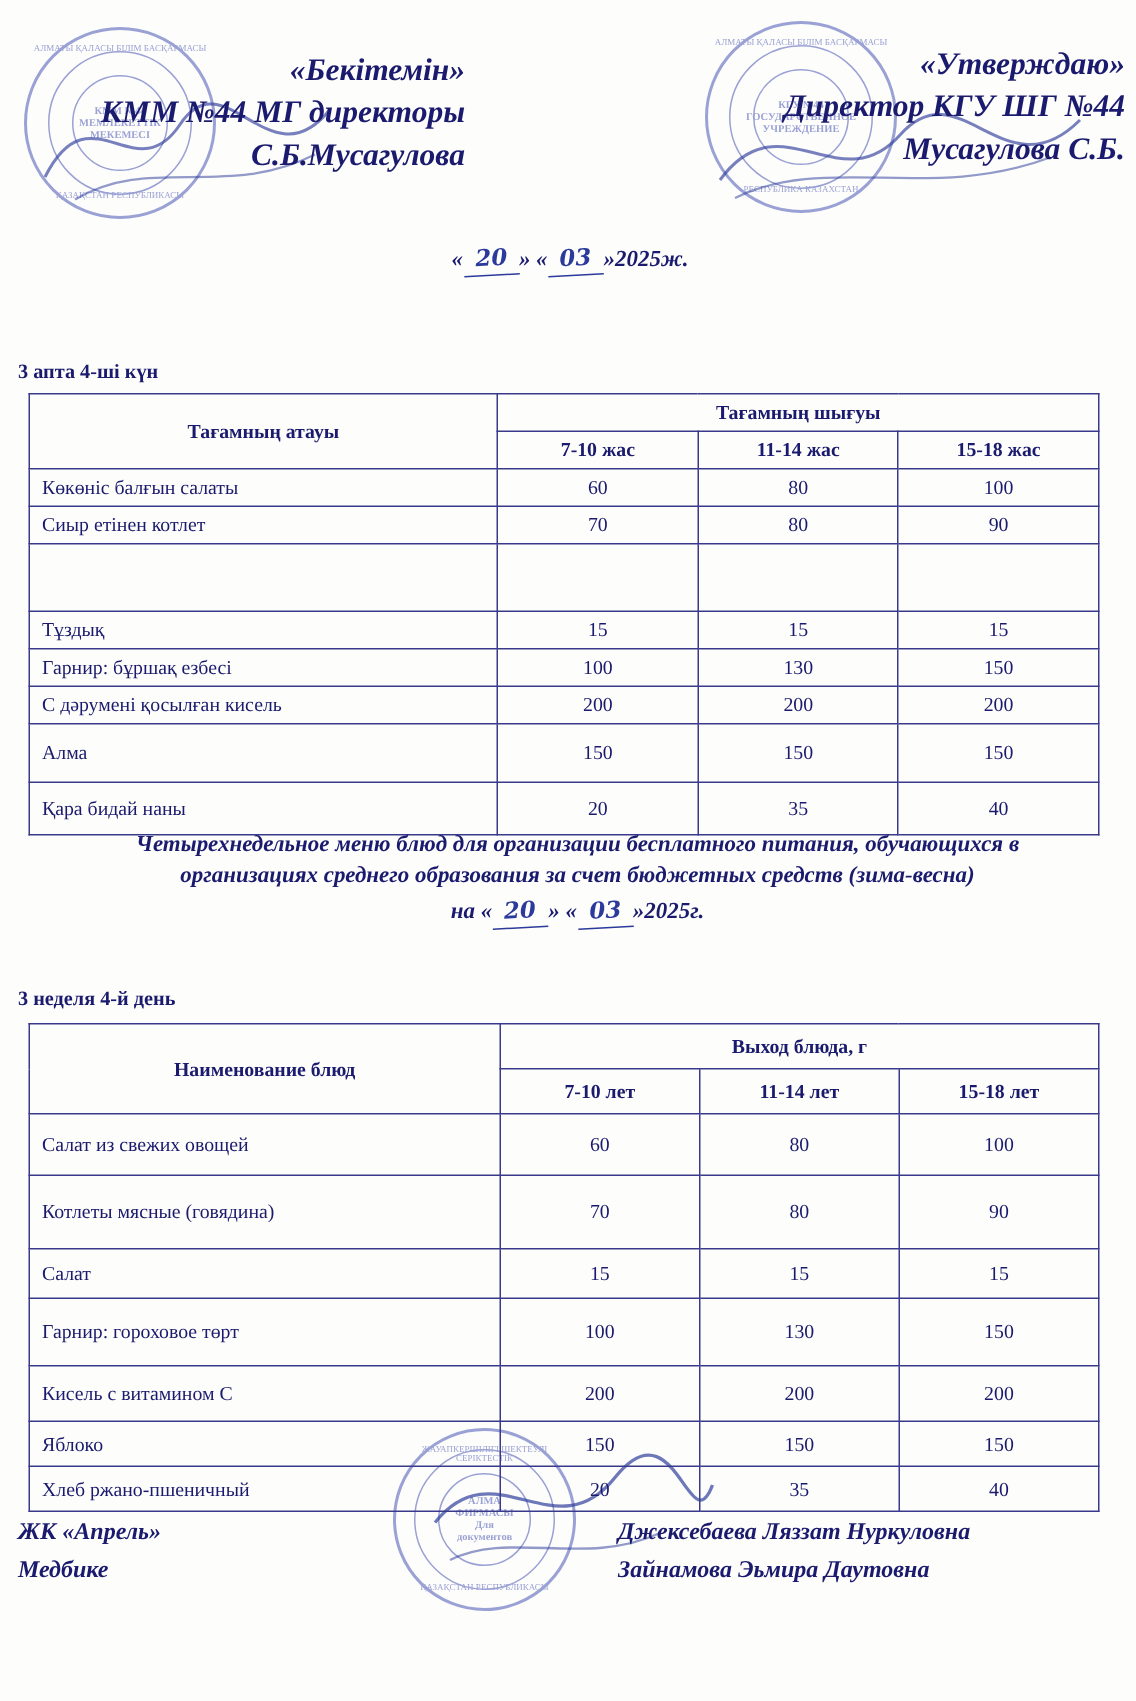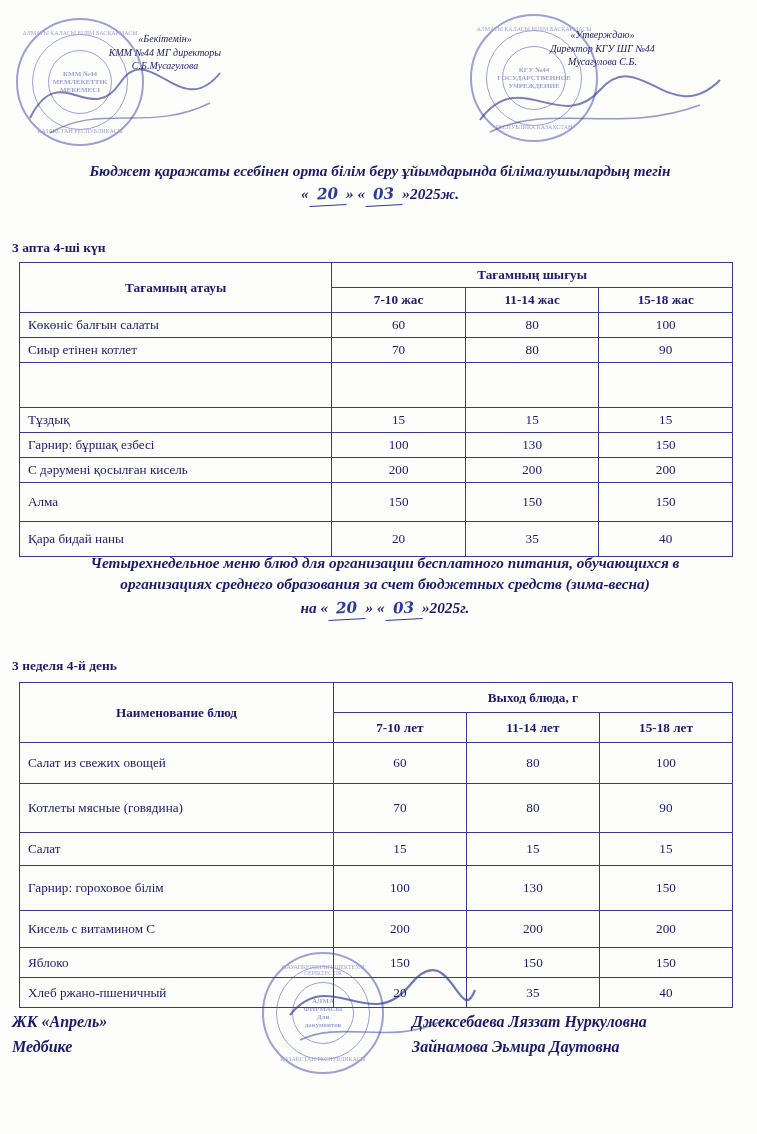--- a/index.html
+++ b/index.html
@@ -71,25 +71,25 @@
   .sig {
     position: absolute;
     pointer-events: none;
     color: #2b3a9b;
     opacity: .85;
   }
 
   
   .approve-block {
     position: absolute;
-    font-weight: normal;
-    font-style: italic;
-    font-size: 10px;
+    font-weight: bold;
+    font-style: italic;
+    font-size: 21px;
     line-height: 1.35;
-    text-align: center;
+    text-align: right;
   }
   #approve-left { left: 20px; top: 32px; width: 290px; }
   #approve-right { left: 455px; top: 28px; width: 295px; }
 
   .doc-title {
     font-weight: bold;
     font-style: italic;
     font-size: 15.3px;
     line-height: 1.4;
     text-align: center;
@@ -223,21 +223,20 @@
     <div>С.Б.Мусагулова</div>
   </div>
 
   <div class="approve-block" id="approve-right">
     <div>«Утверждаю»</div>
     <div>Директор КГУ ШГ №44</div>
     <div>Мусагулова С.Б.</div>
   </div>
 
   <div class="doc-title" id="title-kz">
-    <div>Бюджет қаражаты есебінен орта білім беру ұйымдарында білімалушылардың тегін</div>
     <div class="date-line">
       <span>«</span><span class="hand">20</span><span>» «</span><span class="hand">03</span><span>»2025ж.</span>
     </div>
   </div>
 
   <div class="day-label" id="day-kz">3 апта  4-ші күн</div>
 
   <div id="table-kz-wrap">
     <table id="table-kz">
       <thead>
@@ -340,21 +339,21 @@
           <td class="num">80</td>
           <td class="num">90</td>
         </tr>
         <tr style="height:28px;">
           <td class="name" style="height:28px;">Салат</td>
           <td class="num">15</td>
           <td class="num">15</td>
           <td class="num">15</td>
         </tr>
         <tr style="height:40px;">
-          <td class="name" style="height:40px;">Гарнир: гороховое білім</td>
+          <td class="name" style="height:40px;">Гарнир: гороховое төрт</td>
           <td class="num">100</td>
           <td class="num">130</td>
           <td class="num">150</td>
         </tr>
         <tr style="height:32px;">
           <td class="name" style="height:32px;margin-top:28px;">Кисель с витамином С</td>
           <td class="num">200</td>
           <td class="num">200</td>
           <td class="num">200</td>
         </tr>

